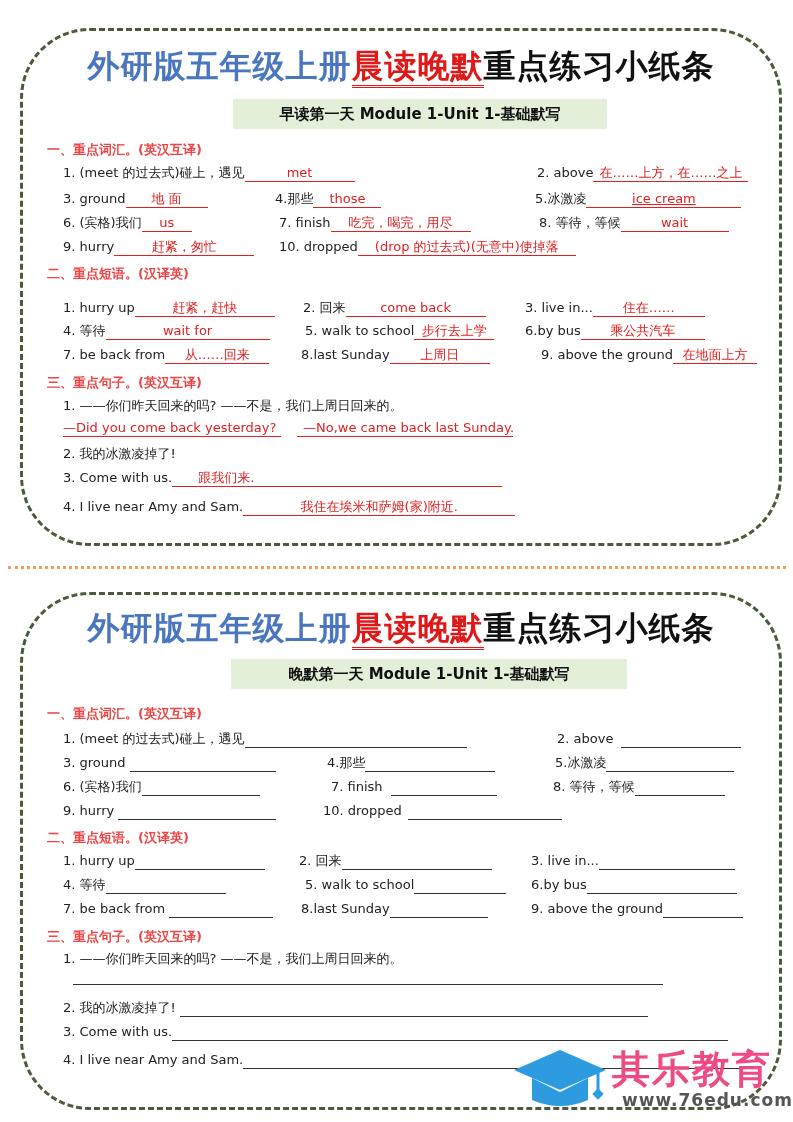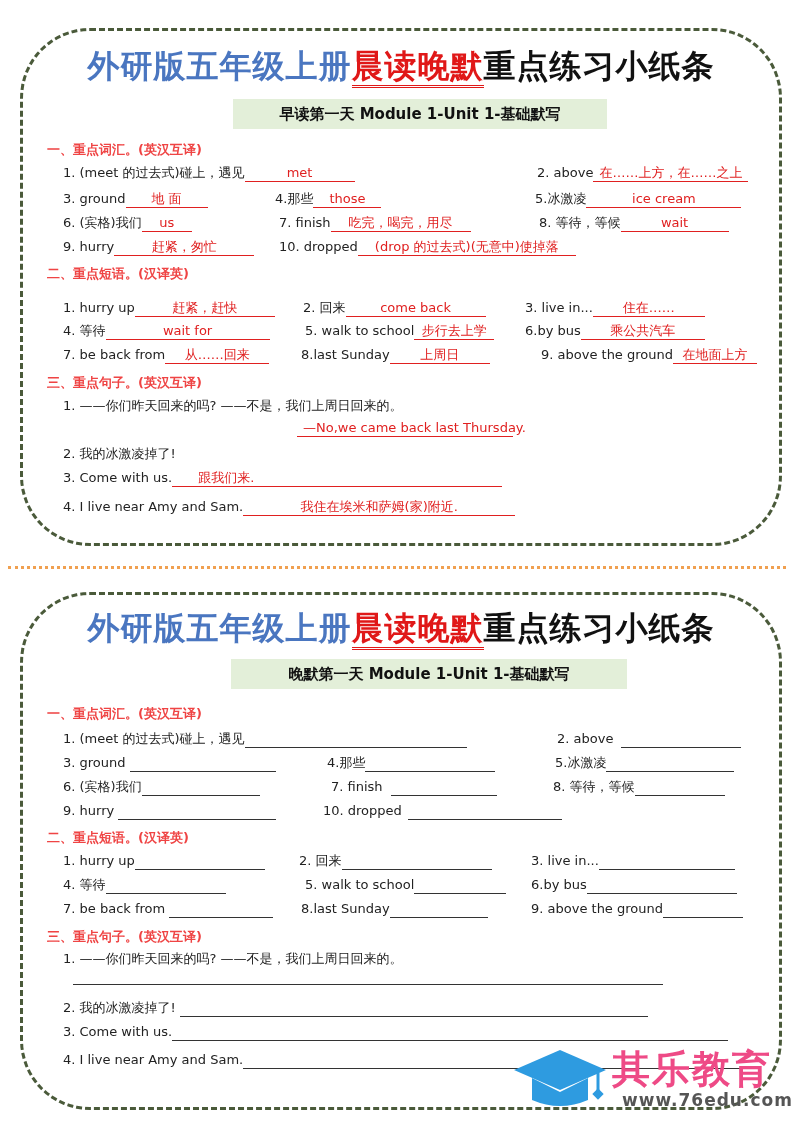--- a/index.html
+++ b/index.html
@@ -94,21 +94,21 @@
   <div class="item" style="left:40px; top:157px;">
       <span class="lbl">3. ground</span>
       <span class="blank" style="width:82px;">地 面</span>
     </div>
   <div class="item" style="left:252px; top:157px;">
       <span class="lbl">4.那些</span>
       <span class="blank" style="width:68px;">those</span>
     </div>
   <div class="item" style="left:512px; top:157px;">
       <span class="lbl">5.冰激凌</span>
-      <span class="blank" style="width:155px;">ice cream</span>
+      <span class="blank" style="width:155px;text-decoration:underline;">ice cream</span>
     </div>
 
   <div class="item" style="left:40px; top:181px;">
       <span class="lbl">6. (宾格)我们</span>
       <span class="blank" style="width:50px;">us</span>
     </div>
   <div class="item" style="left:256px; top:181px;">
       <span class="lbl">7. finish</span>
       <span class="blank" style="width:140px;">吃完，喝完，用尽</span>
     </div>
@@ -165,21 +165,22 @@
   <div class="item" style="left:518px; top:313px;">
       <span class="lbl">9. above the ground</span>
       <span class="blank" style="width:84px;">在地面上方</span>
     </div>
 
   <div class="sec-head" style="top:343px;">三、重点句子。(英汉互译)</div>
 
   <div class="item" style="left:40px; top:364px;">
       <span class="lbl">1.  ——你们昨天回来的吗?     ——不是，我们上周日回来的。</span>
     </div>
-  <div class="fullline" style="left:274px; top:388px; width:216px; padding-left:6px;">—No,we came back last Thursday.</div>
+  <div class="fullline" style="left:40px; top:388px; width:218px;">—Did you come back yesterday?</div>
+  <div class="fullline" style="left:274px; top:388px; width:216px; padding-left:6px;">—No,we came back last Sunday.</div>
 
   <div class="item" style="left:40px; top:412px;">
       <span class="lbl">2.  我的冰激凌掉了!</span>
     </div>
   <div class="item" style="left:40px; top:436px;">
       <span class="lbl">3. Come    with    us.</span>
       <span class="blank" style="width:330px; text-align:left; padding-left:26px;">跟我们来.</span>
     </div>
   <div class="item" style="left:40px; top:465px;">
       <span class="lbl">4.  I live near Amy and Sam.</span>

